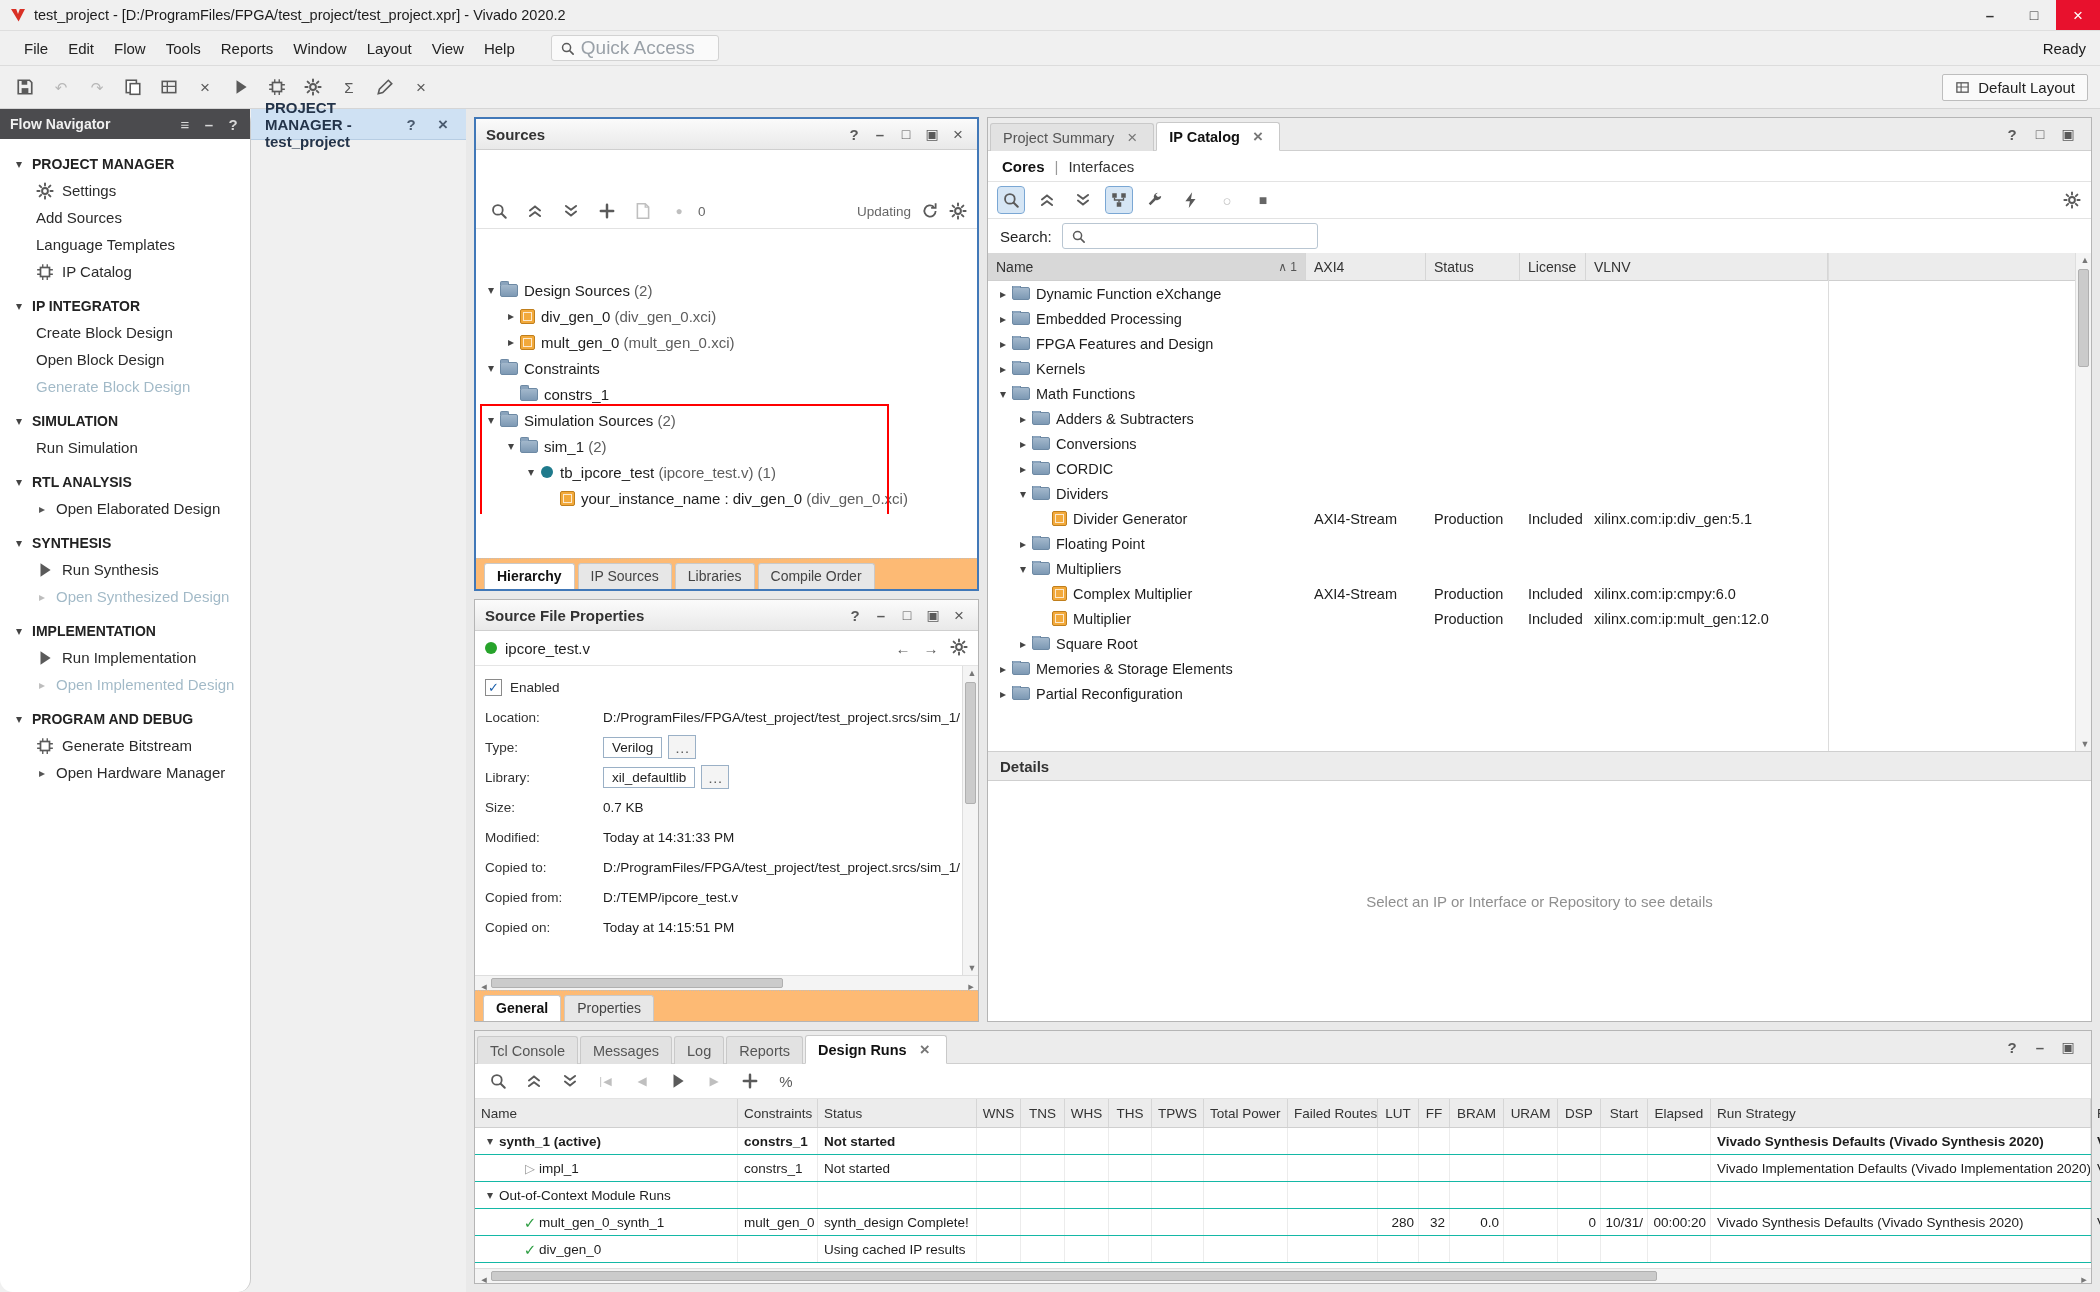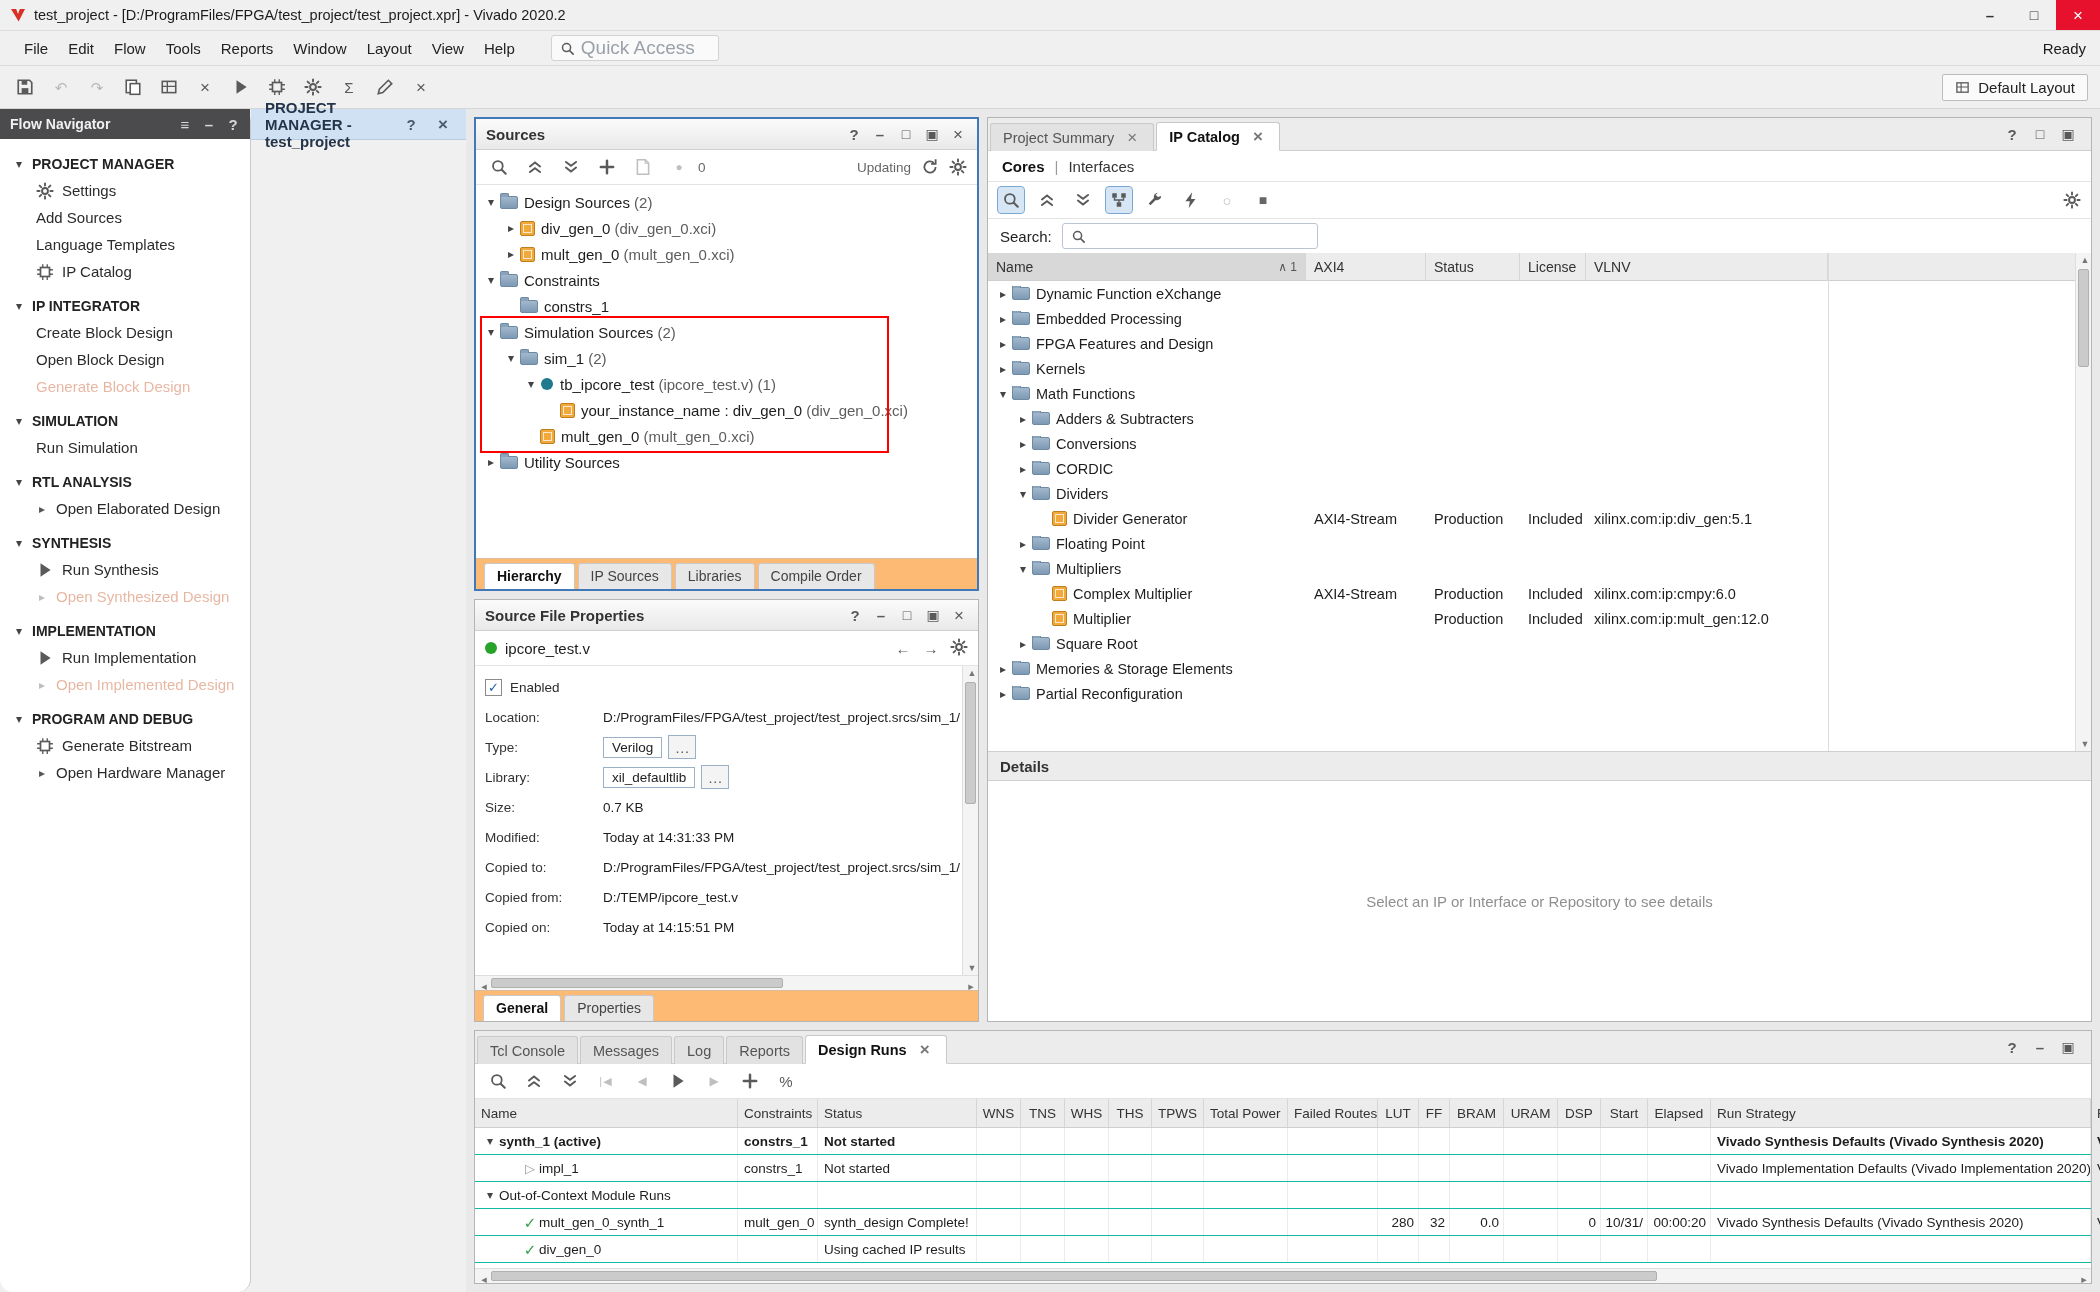--- a/index.html
+++ b/index.html
@@ -65,33 +65,33 @@
   
   .main{flex:1;display:flex;min-height:0;}
   .flownav{width:250px;background:#fff;border-right:1px solid #c9c9c9;display:flex;flex-direction:column;border-radius:13px;}
   .fn-head{height:30px;background:#4b4b4e;color:#f0f0f0;display:flex;align-items:center;gap:10px;padding:0 10px;font-weight:bold;font-size:14px;}
   .fn-head .gl{color:#d8d8d8;min-width:14px;}
   .fn-htitle{margin-right:auto;}
   .fn-body{flex:1;overflow:hidden;padding-top:4px;}
   .fn-sec{margin-top:8px;}
   .fn-sechead{height:26px;display:flex;align-items:center;gap:4px;padding-left:10px;font-weight:bold;color:#222;font-size:14px;}
   .fn-item{height:27px;display:flex;align-items:center;gap:8px;padding-left:36px;color:#2b2b2b;white-space:nowrap;}
-  .fn-item.disabled{color:#c2410c;}
+  .fn-item.disabled{color:#0c4a6e;}
   .fn-item .chev{width:12px;color:#555;}
 
   .right{flex:1;display:flex;flex-direction:row;min-width:0;}
   .pmbar{height:30px;background:#cfe1f3;border-bottom:1px solid #b7cde3;display:flex;align-items:center;padding:0 14px;font-weight:bold;color:#24344a;}
   .pm-ic{margin-left:14px;color:#4a5a6e;}
   .pm-ic:first-of-type{margin-left:auto;}
   .content{flex:1;min-height:0;padding:8px;display:flex;flex-direction:column;gap:8px;background:#e9e9e9;}
   .mid{display:flex;gap:8px;flex:1;min-height:0;}
   .leftstack{width:505px;flex:0 0 auto;display:flex;flex-direction:column;gap:8px;}
 
   .panel{background:#fff;border:1px solid #b5b5b5;display:flex;flex-direction:column;position:relative;min-width:0;}
-  .panel.sources{height:470px;border:2px solid #4178b8;}
+  .panel.sources{height:470px;border:2px solid #4178b8;gap:44px;}
   .panel.props{flex:1;}
   .panel.catalog{flex:1;}
   .panel.runs{height:252px;flex:0 0 auto;}
 
   .p-head{height:30px;flex:0 0 auto;display:flex;align-items:center;padding:0 10px;background:linear-gradient(#fbfbfb,#e9e9e9);border-bottom:1px solid #cfcfcf;}
   .p-title{font-weight:bold;color:#333;}
   .p-ctrl{margin-left:auto;display:flex;gap:8px;color:#555;}
 
   
   .s-tools{height:34px;flex:0 0 auto;display:flex;align-items:center;gap:12px;padding:0 10px;border-bottom:1px solid #e2e2e2;}

